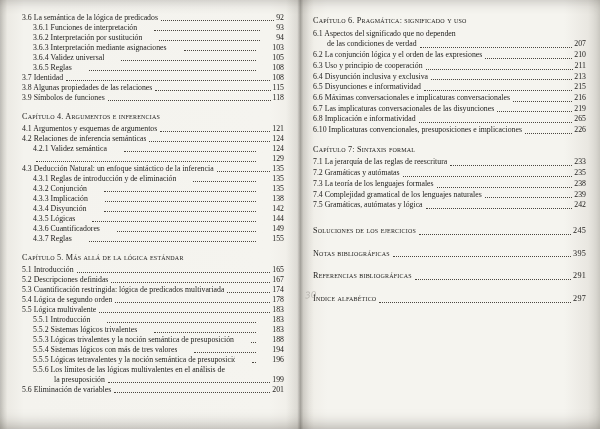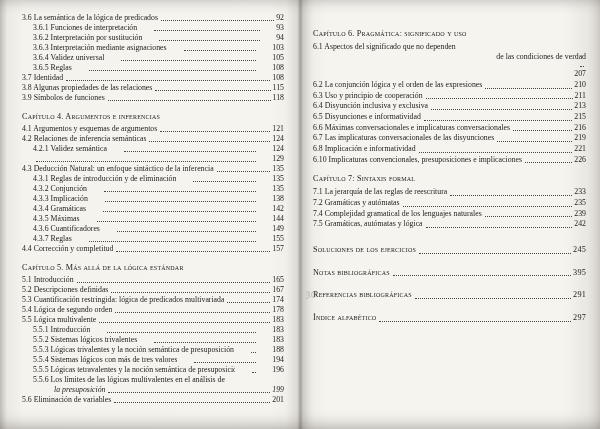--- a/index.html
+++ b/index.html
@@ -30,24 +30,24 @@
   .vignette {
     position: absolute; inset: 0; pointer-events: none;
     box-shadow: inset 0 10px 14px -10px rgba(50,45,38,.32), inset 0 -14px 16px -12px rgba(50,45,38,.38);
   }
   .row { display: flex; align-items: flex-end; font-size: 7.8px; line-height: 10px; white-space: nowrap; }
   .page-right .row { line-height: 10.7px; }
   .lbl { flex: 0 1 auto; overflow: hidden; }
   .leader { flex: 1 1 4px; min-width: 4px; border-bottom: 1px dotted #4a463f; margin: 0 2px 2px 3px; }
   .pg { flex: 0 0 auto; }
   .lvl2 { padding-left: 11px; gap: 14px; }
-  .cont1 { padding-left: 14px; flex-direction: column; }
-  .cont2 { padding-left: 32px; font-style: italic; }
+  .cont1 { padding-left: 14px; }
+  .cont2 { padding-left: 32px; }
   .chapter { font-variant: small-caps; letter-spacing: .2px; margin: 9px 0 2px; font-size: 8.2px; }
-  .page .row.chapter:first-child { margin-top: 16px; }
+  .page .row.chapter:first-child { margin-top: 3px; }
   .backmatter { font-variant: small-caps; letter-spacing: .2px; margin-top: 12px; font-size: 8.2px; }
   .backmatter.gap { margin-top: 15px; }
   .annotation {
     position: absolute; left: 305px; top: 290px;
     font-family: "DejaVu Sans", sans-serif; font-size: 9px;
     color: #8a8680; opacity: .45; font-style: italic; transform: rotate(-5deg);
     pointer-events: none;
   }
 </style>
 </head>
@@ -136,43 +136,38 @@
         <span class="lbl">4.3.2 Conjunción</span>
         <span class="leader"></span>
         <span class="pg">135</span>
       </div>
       <div class="row entry lvl2">
         <span class="lbl">4.3.3 Implicación</span>
         <span class="leader"></span>
         <span class="pg">138</span>
       </div>
       <div class="row entry lvl2">
-        <span class="lbl">4.3.4 Gramáticas</span>
+        <span class="lbl">4.3.4 Disyunción</span>
         <span class="leader"></span>
         <span class="pg">142</span>
       </div>
       <div class="row entry lvl2">
-        <span class="lbl">4.3.5 Máximas</span>
+        <span class="lbl">4.3.5 Lógicas</span>
         <span class="leader"></span>
         <span class="pg">144</span>
       </div>
       <div class="row entry lvl2">
         <span class="lbl">4.3.6 Cuantificadores</span>
         <span class="leader"></span>
         <span class="pg">149</span>
       </div>
       <div class="row entry lvl2">
         <span class="lbl">4.3.7 Reglas</span>
         <span class="leader"></span>
         <span class="pg">155</span>
-      </div>
-      <div class="row entry lvl1">
-        <span class="lbl">4.4 Corrección y completitud</span>
-        <span class="leader"></span>
-        <span class="pg">157</span>
       </div>
       <div class="row chapter">
         <span class="lbl">Capítulo 5. Más allá de la lógica estándar</span>
       </div>
       <div class="row entry lvl1">
         <span class="lbl">5.1 Introducción</span>
         <span class="leader"></span>
         <span class="pg">165</span>
       </div>
       <div class="row entry lvl1">
@@ -272,39 +267,44 @@
         <span class="pg">216</span>
       </div>
       <div class="row entry lvl1">
         <span class="lbl">6.7 Las implicaturas conversacionales de las disyunciones</span>
         <span class="leader"></span>
         <span class="pg">219</span>
       </div>
       <div class="row entry lvl1">
         <span class="lbl">6.8 Implicación e informatividad</span>
         <span class="leader"></span>
-        <span class="pg">221</span>
+        <span class="pg">265</span>
       </div>
       <div class="row entry lvl1">
         <span class="lbl">6.10 Implicaturas convencionales, presuposiciones e implicaciones</span>
         <span class="leader"></span>
         <span class="pg">226</span>
       </div>
       <div class="row chapter">
         <span class="lbl">Capítulo 7: Sintaxis formal</span>
       </div>
       <div class="row entry lvl1">
         <span class="lbl">7.1 La jerarquía de las reglas de reescritura</span>
         <span class="leader"></span>
         <span class="pg">233</span>
       </div>
       <div class="row entry lvl1">
         <span class="lbl">7.2 Gramáticas y autómatas</span>
         <span class="leader"></span>
         <span class="pg">235</span>
+      </div>
+      <div class="row entry lvl1">
+        <span class="lbl">7.3 La teoría de los lenguajes formales</span>
+        <span class="leader"></span>
+        <span class="pg">238</span>
       </div>
       <div class="row entry lvl1">
         <span class="lbl">7.4 Complejidad gramatical de los lenguajes naturales</span>
         <span class="leader"></span>
         <span class="pg">239</span>
       </div>
       <div class="row entry lvl1">
         <span class="lbl">7.5 Gramáticas, autómatas y lógica</span>
         <span class="leader"></span>
         <span class="pg">242</span>

